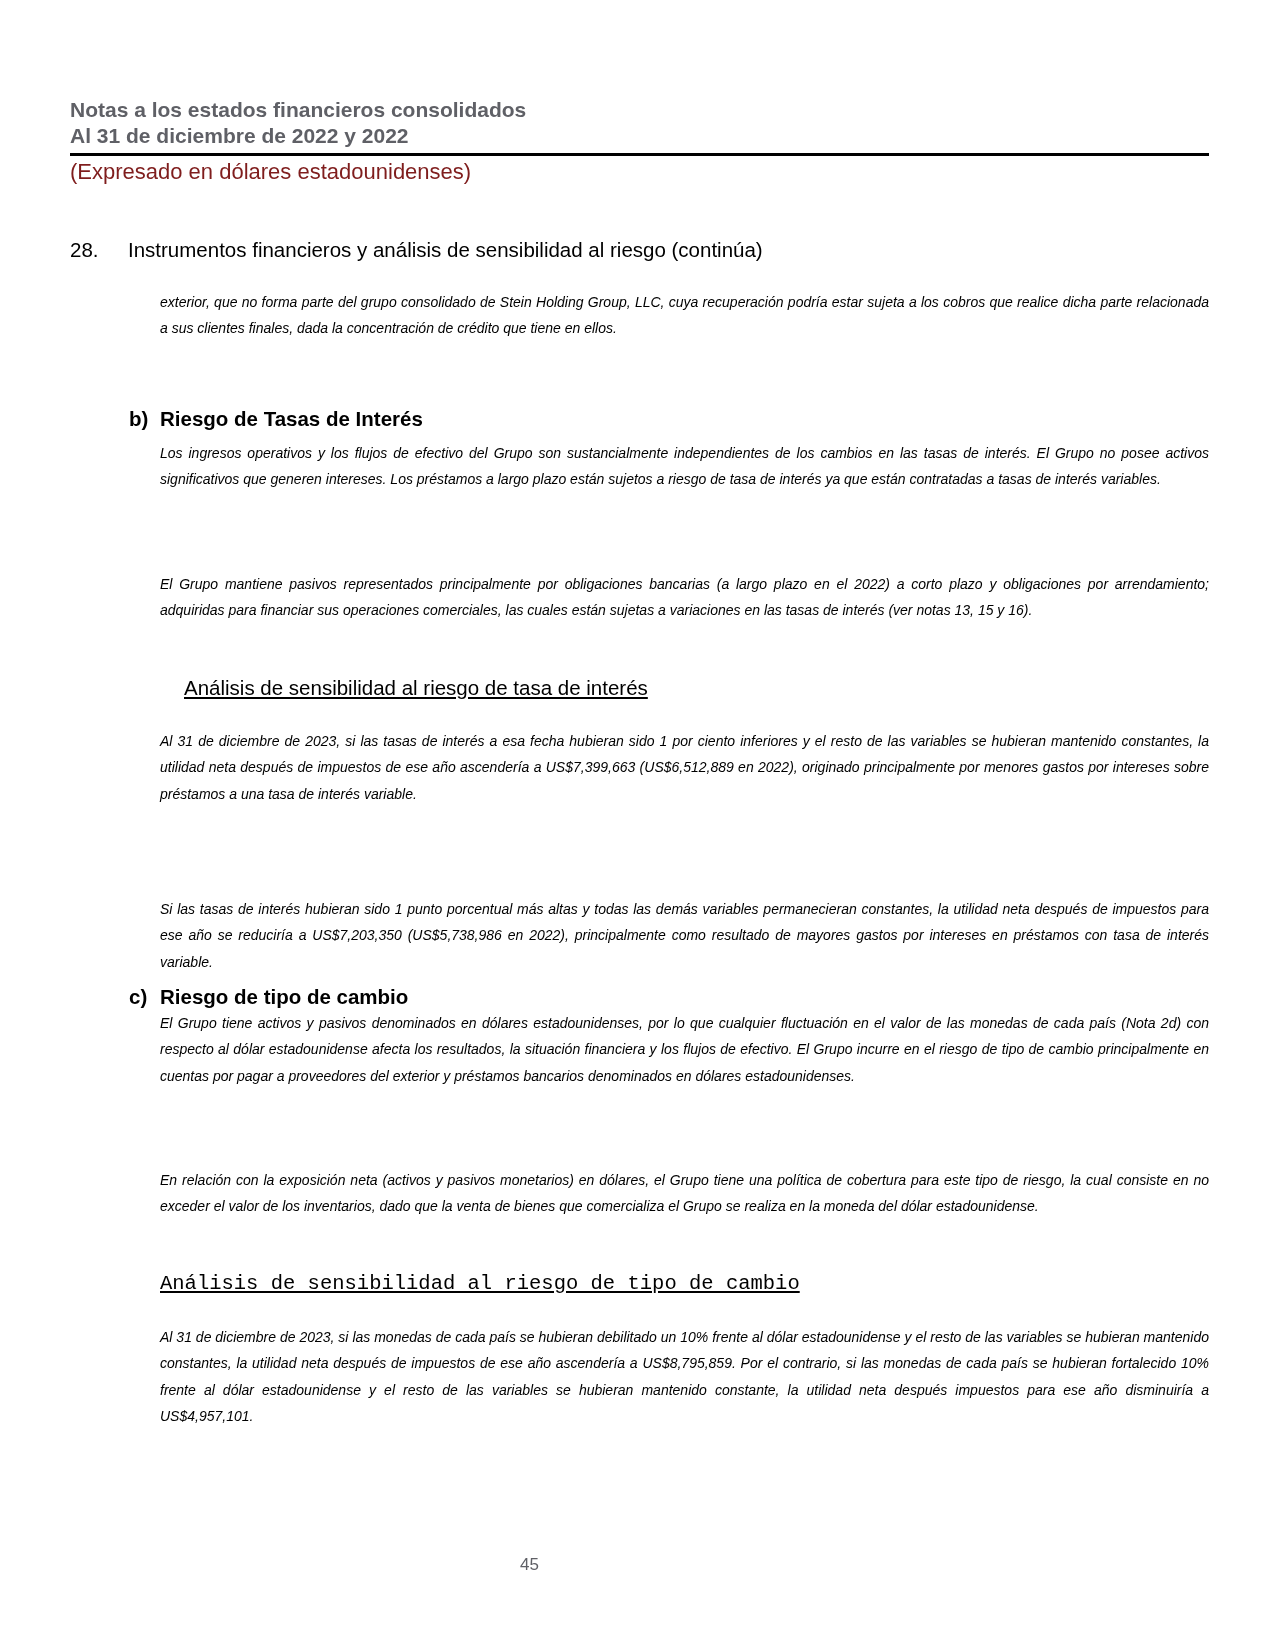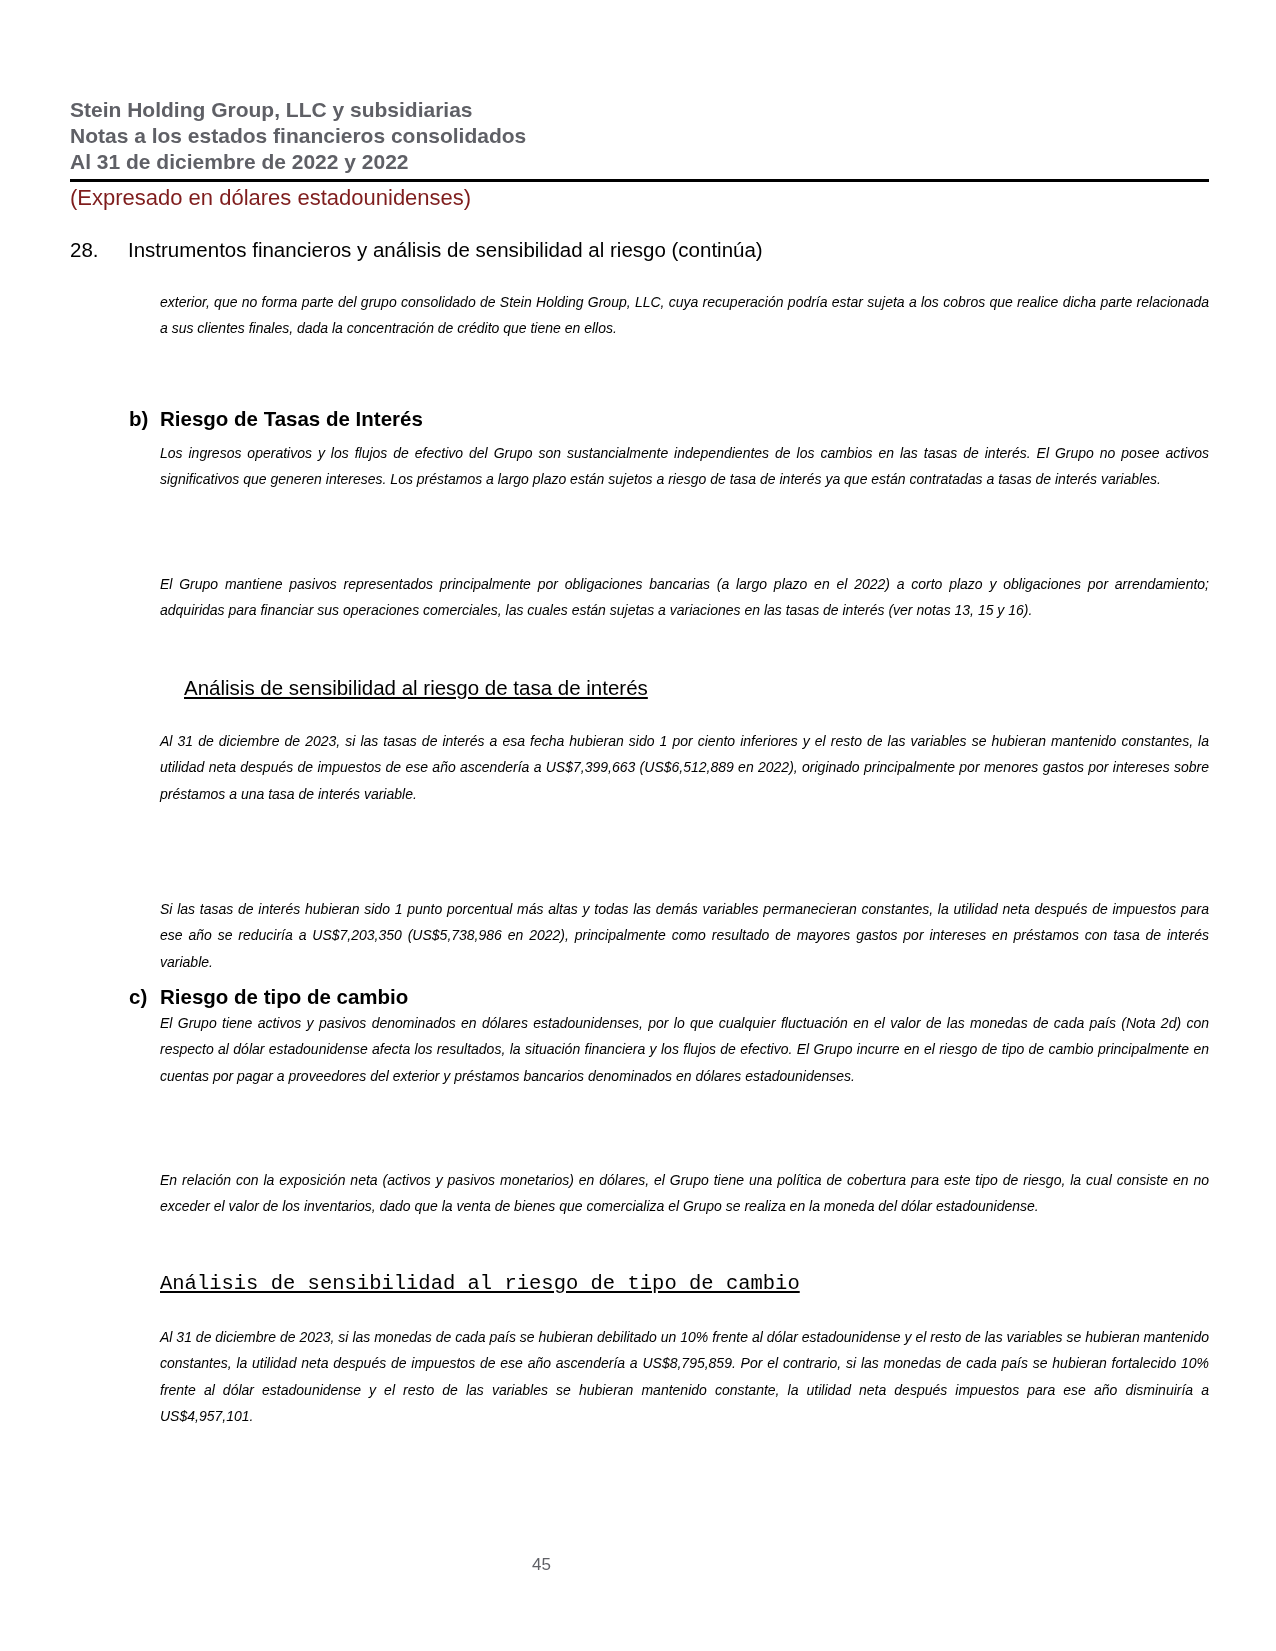--- a/index.html
+++ b/index.html
@@ -35,29 +35,28 @@
   .sub-heading {
     position: absolute; left: 129px; font-weight: bold;
     font-size: 20.5px; line-height: 26px; white-space: nowrap;
   }
   .sub-heading .letter { display: inline-block; width: 31px; }
   .underline-heading {
     position: absolute; left: 160px; font-size: 20.5px; line-height: 26px;
     text-decoration: underline; white-space: nowrap;
   }
   .page-number {
-    position: absolute; left: 12px; width: 1059px; top: 1555px; text-align: center;
+    position: absolute; left: 0; width: 1059px; top: 1555px; text-align: center;
     font-size: 17px; color: #5f6066;
   }
 </style>
 </head>
 <body>
 
 <div class="page-header">
-  <div class="hdr-line">Stein Holding Group, LLC y subsidiarias</div>
   <div class="hdr-line">Notas a los estados financieros consolidados</div>
   <div class="hdr-line">Al 31 de diciembre de 2022 y 2022</div>
   <div class="hdr-rule"></div>
   <div class="hdr-sub">(Expresado en dólares estadounidenses)</div>
 </div>
 
 <div class="section-title">
   <span class="num">28.</span><span>Instrumentos financieros y análisis de sensibilidad al riesgo (continúa)</span>
 </div>
 

